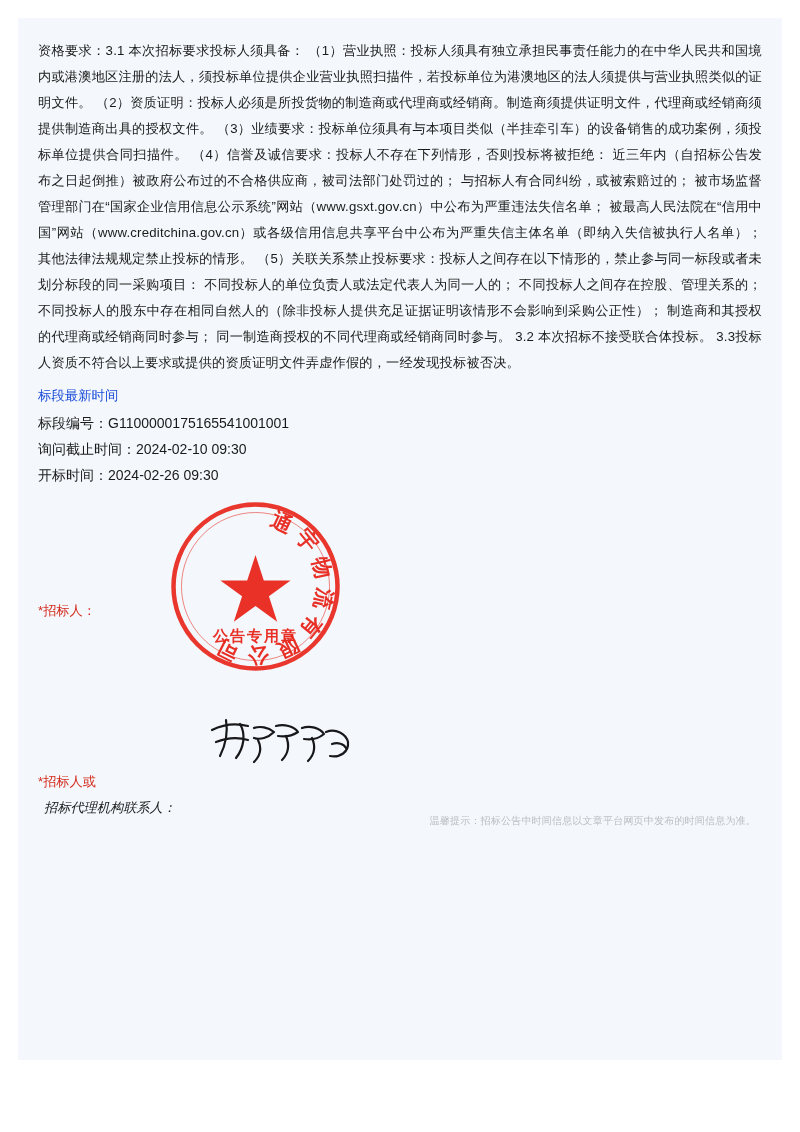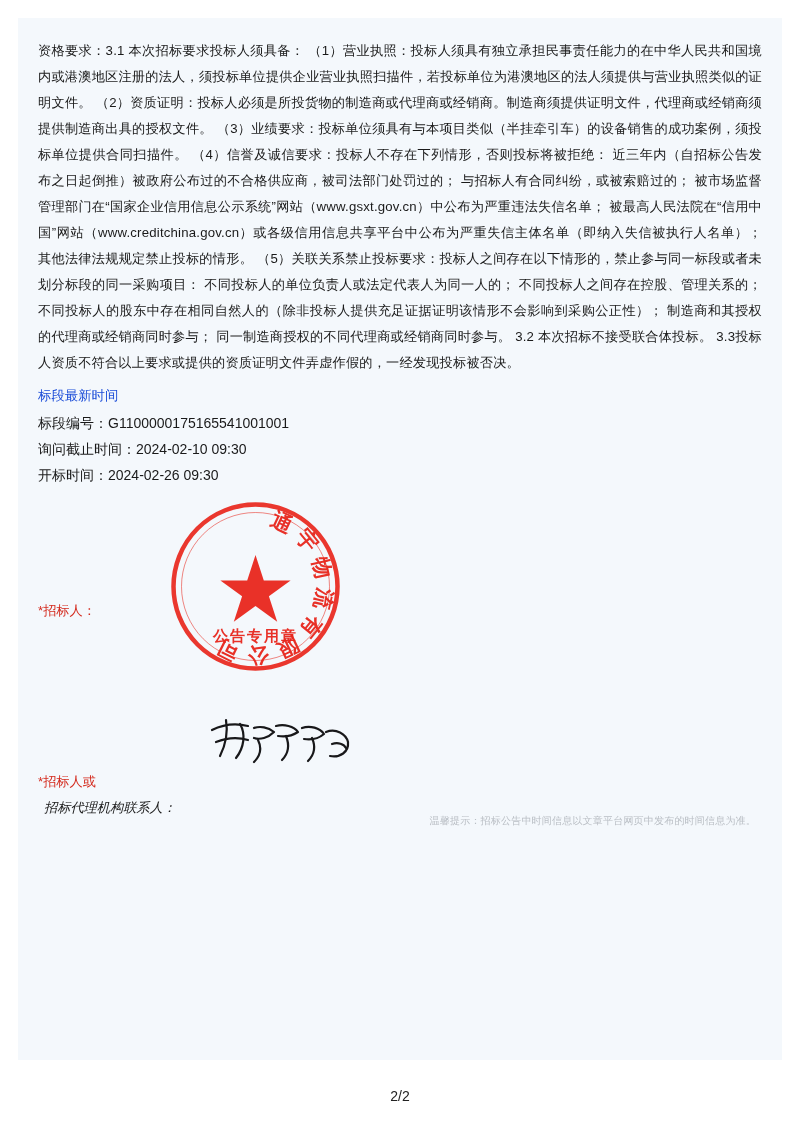--- a/index.html
+++ b/index.html
@@ -175,14 +175,13 @@
             </g>
           </svg>
         </div>
 
         <div class="footnote">温馨提示：招标公告中时间信息以文章平台网页中发布的时间信息为准。</div>
       </div>
 
     </div>
   </div>
 
-  <div class="page-number">2/2</div>
 </div>
 
 </body></html>

